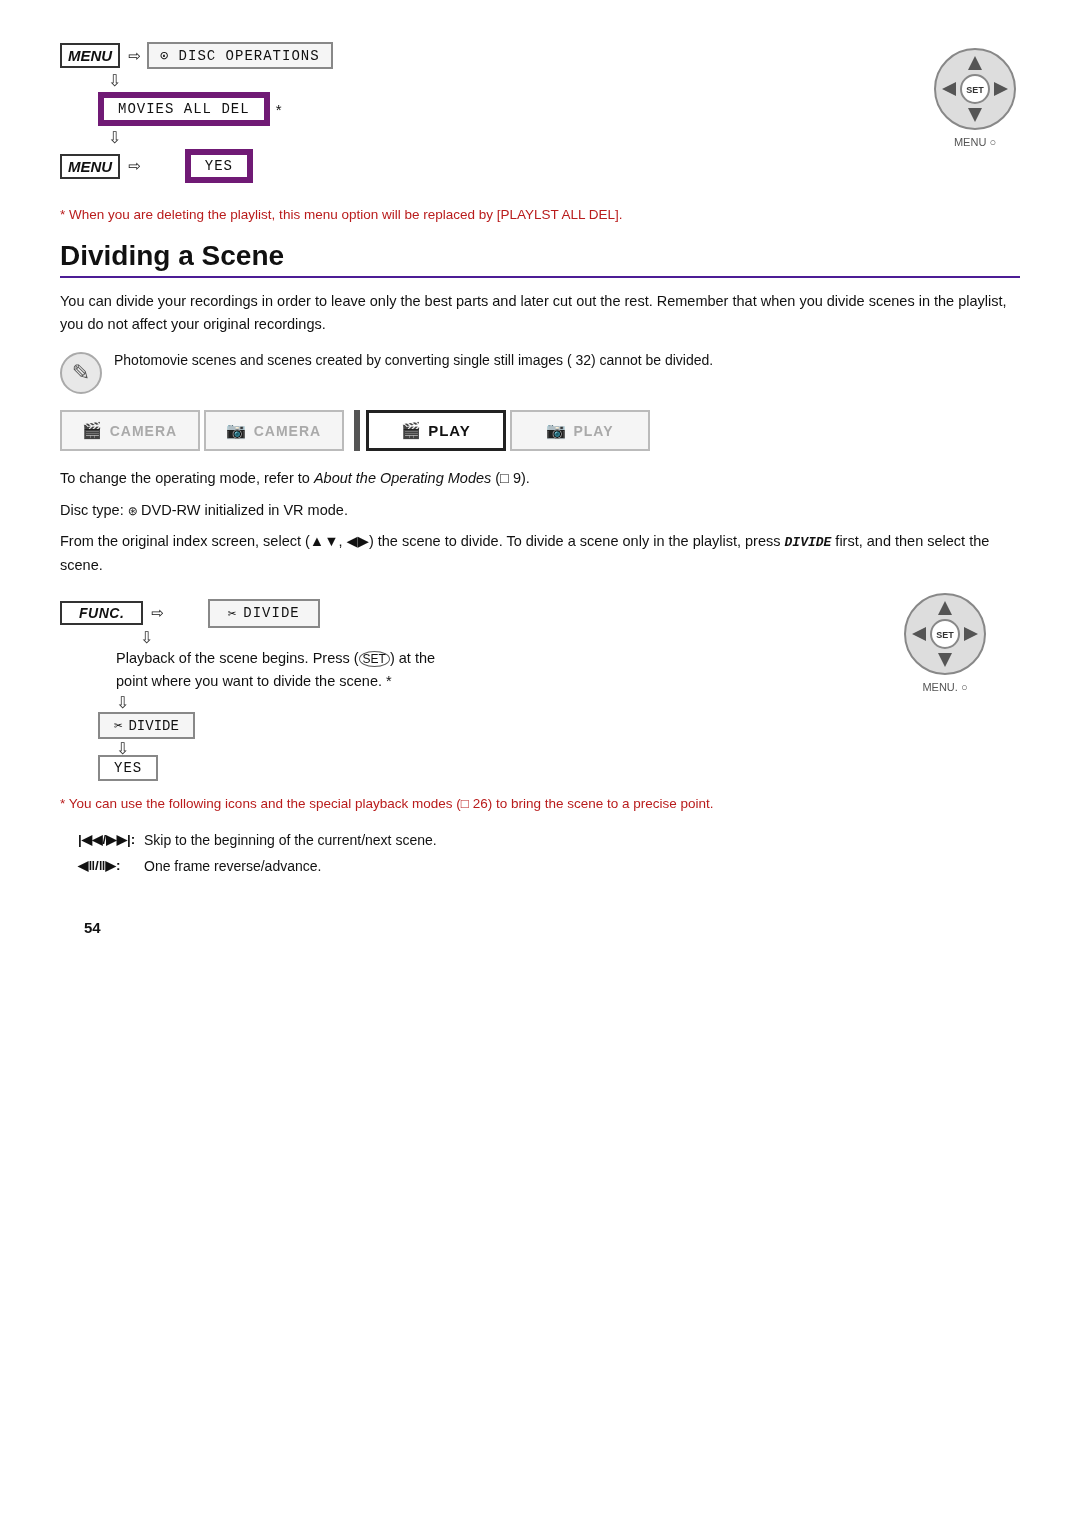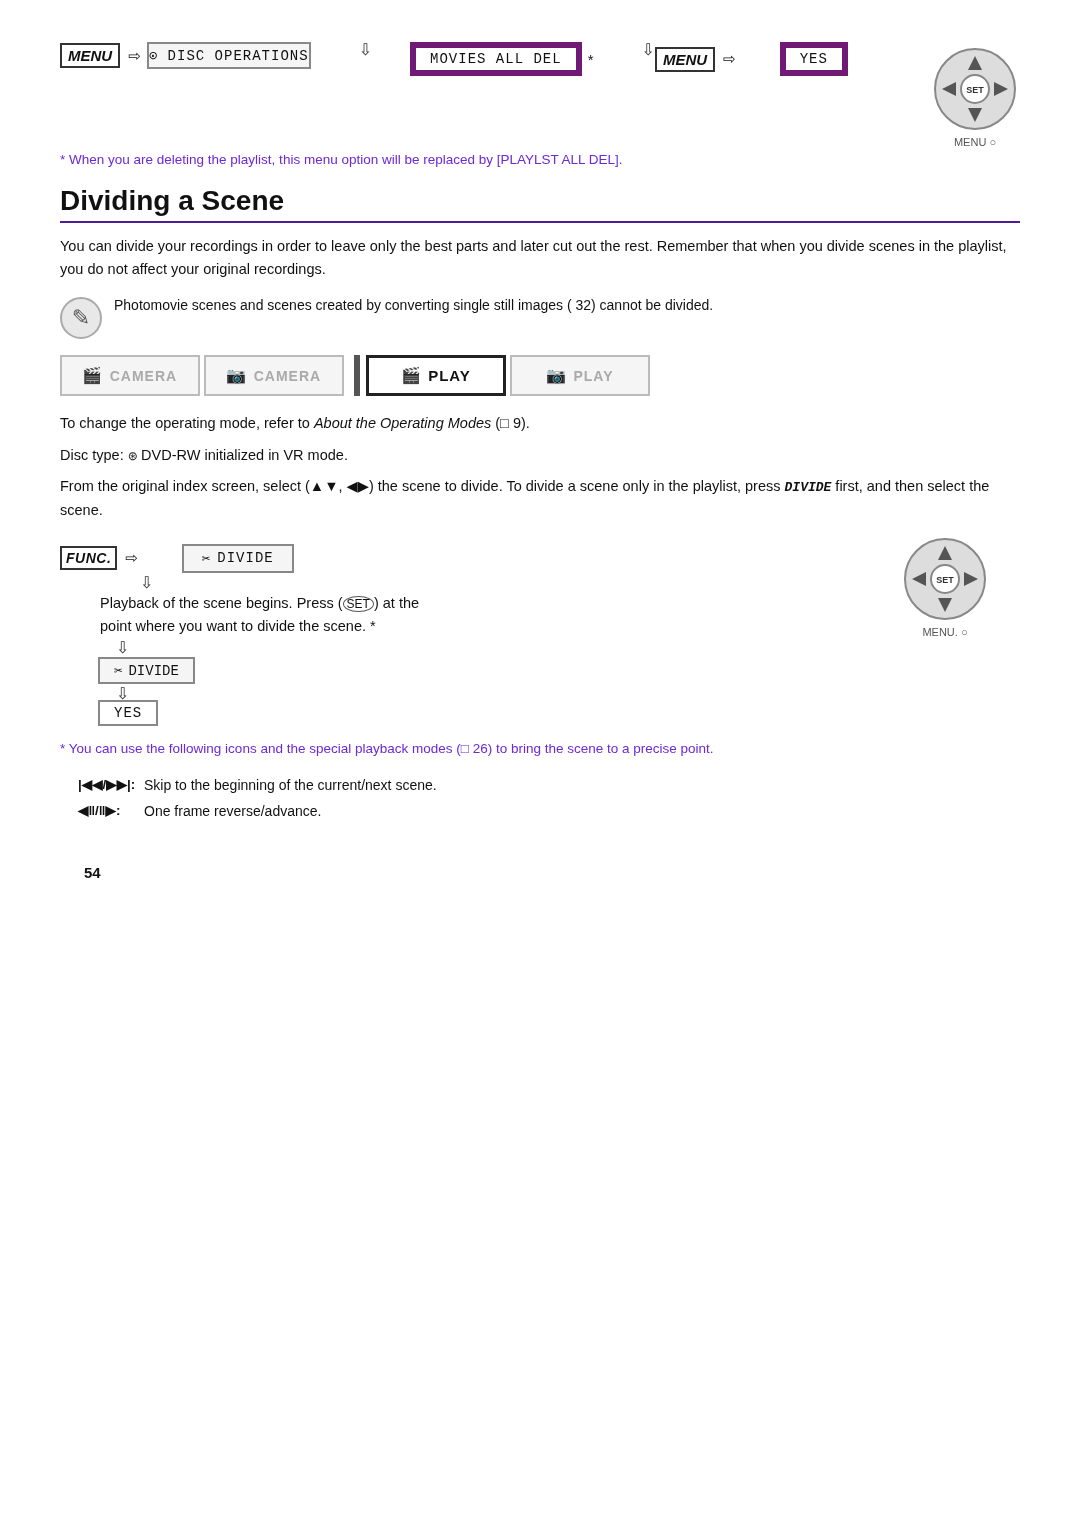--- a/index.html
+++ b/index.html
@@ -9,21 +9,21 @@
       font-size: 15px;
       color: #111;
       padding: 40px 60px 60px 60px;
       max-width: 1080px;
       min-height: 1534px;
     }
 
     
     .menu-diagram {
       display: flex;
-      flex-direction: row;
+      flex-direction: column;
       align-items: flex-start;
       margin-bottom: 18px;
       position: relative;
     }
     .menu-row {
       display: flex;
       align-items: center;
       margin: 2px 0;
     }
     .menu-label {
@@ -35,21 +35,21 @@
       background: #fff;
       margin-right: 8px;
       font-family: Arial Black, Arial, sans-serif;
     }
     .arrow-right {
       font-size: 15px;
       margin-right: 6px;
     }
     .menu-box {
       border: 2px solid #888;
-      padding: 3px 0;
+      padding: 3px 11px;
       font-size: 14px;
       font-family: 'Courier New', monospace;
       letter-spacing: 1px;
       background: #f5f5f5;
     }
     .menu-box-plain {
       border: 6px solid #701a75;
       padding: 3px 14px;
       font-size: 14px;
       font-family: 'Courier New', monospace;
@@ -62,21 +62,21 @@
       margin-left: 6px;
     }
     .down-arrow {
       font-size: 16px;
       margin-left: 48px;
       color: #333;
     }
     .footnote-small {
       font-size: 13.5px;
       margin-bottom: 18px;
-      color: #6d28d9;
+      color: #b91c1c;
     }
 
     
     .section-title {
       font-size: 28px;
       font-weight: bold;
       border-bottom: 2px solid #4c1d95;
       padding-bottom: 4px;
       margin-bottom: 12px;
     }
@@ -171,21 +171,21 @@
       flex-direction: column;
       align-items: flex-start;
       margin: 14px 0 10px 0;
       position: relative;
     }
     .func-label {
       font-weight: bold;
       font-style: italic;
       font-size: 14px;
       border: 2px solid #333;
-      padding: 2px 4px;
+      padding: 2px 17px;
       background: #fff;
       margin-right: 8px;
       font-family: Arial Black, Arial, sans-serif;
       letter-spacing: 0.5px;
       text-align: center;
     }
     .func-row {
       display: flex;
       align-items: center;
     }
@@ -195,21 +195,21 @@
       font-size: 14px;
       font-family: 'Courier New', monospace;
       letter-spacing: 1px;
       background: #f5f5f5;
       display: flex;
       align-items: center;
       gap: 6px;
       margin-left: 38px;
     }
     .func-desc {
-      margin-left: 40px;
+      margin-left: 56px;
       font-size: 14.5px;
       line-height: 1.6;
       max-width: 380px;
     }
     .func-desc-box {
       margin-left: 0;
       border: 2px solid #888;
       padding: 3px 14px;
       font-family: 'Courier New', monospace;
       font-size: 14px;

